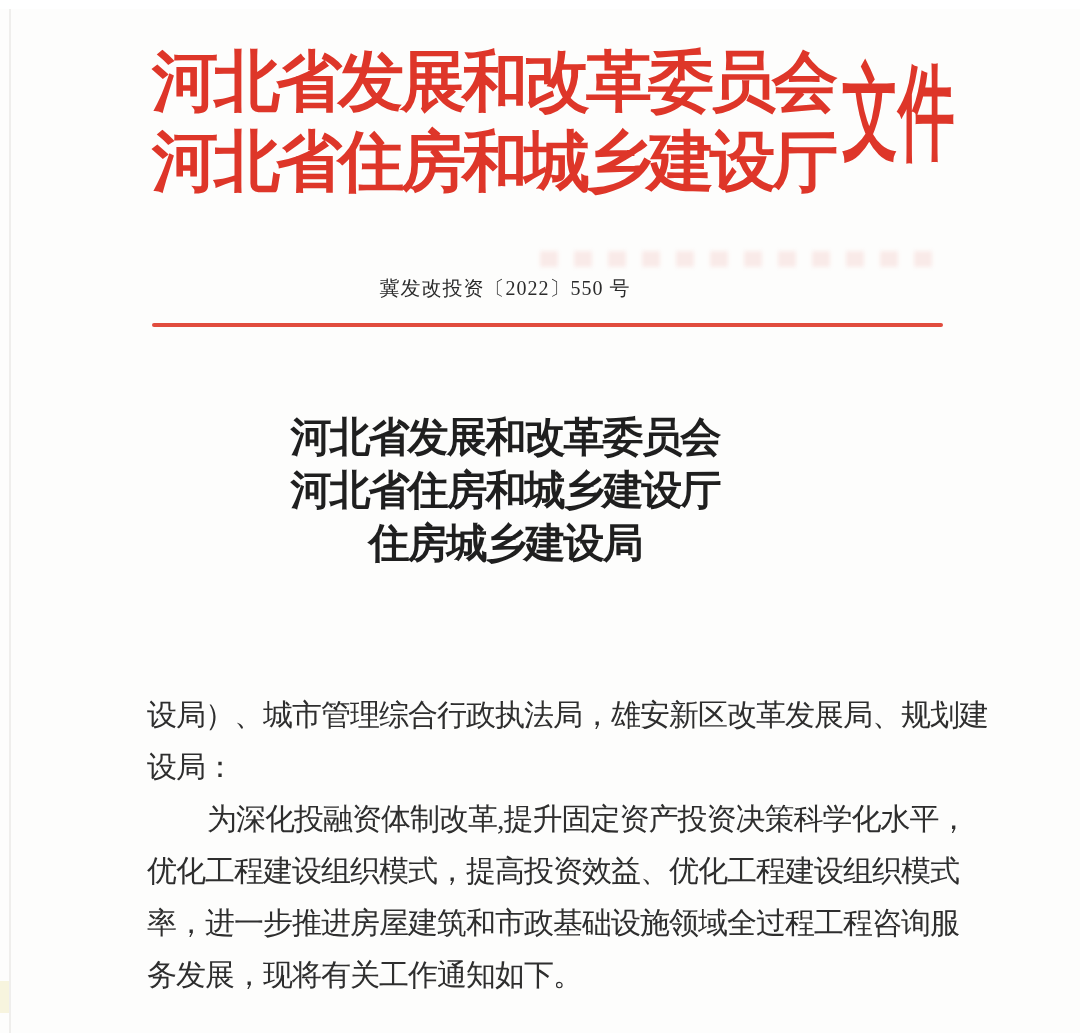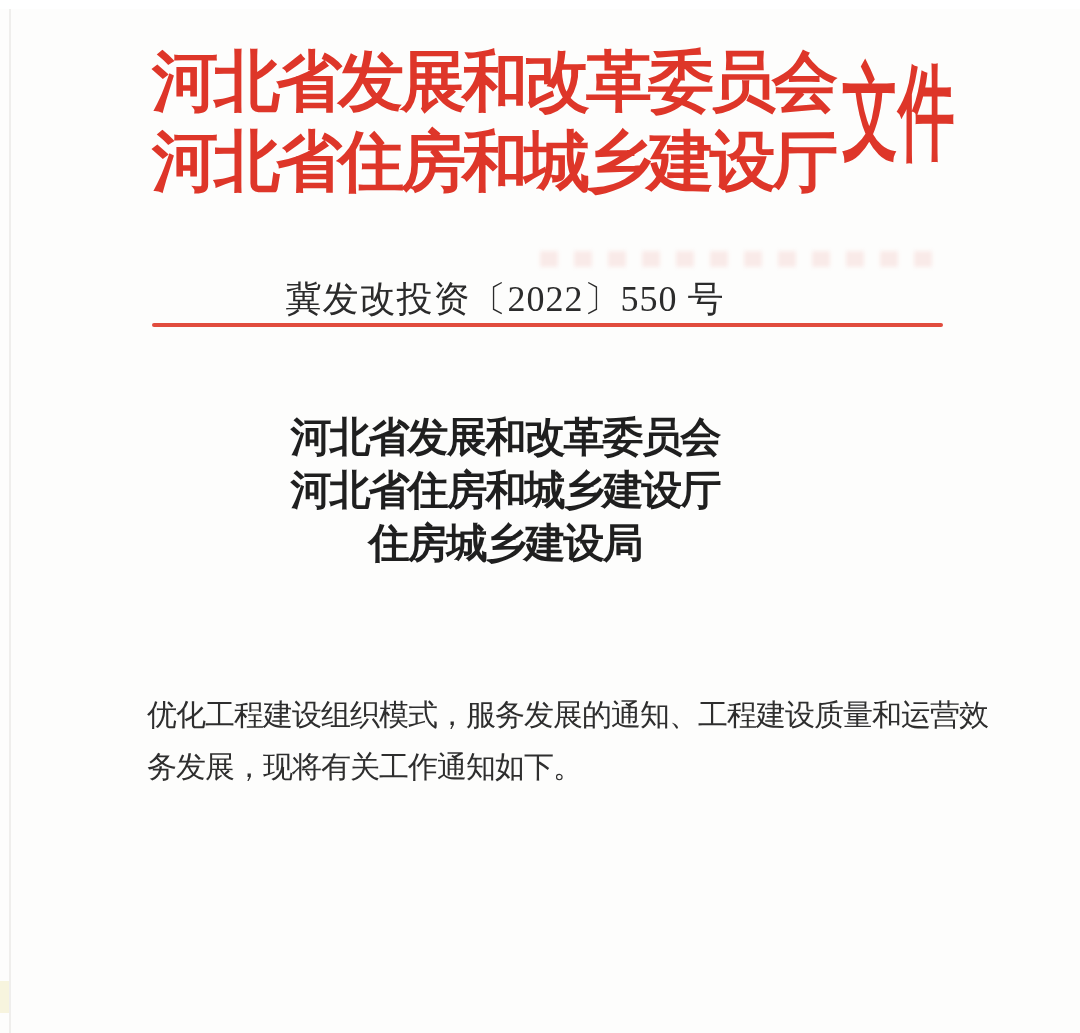--- a/index.html
+++ b/index.html
@@ -59,21 +59,21 @@
     line-height: 1;
     white-space: nowrap;
     transform: scaleX(0.54);
     transform-origin: left top;
   }
   .doc-number {
     position: absolute;
     top: 266px; left: 95px;
     width: 820px;
     text-align: center;
-    font-size: 36px;
+    font-size: 20px;
     letter-spacing: 1px;
     color: #2b2b2b;
     white-space: nowrap;
   }
   .red-divider {
     position: absolute;
     top: 314px; left: 152px;
     width: 791px; height: 4px;
     background: var(--divider-red, #e14c3e);
     border-radius: 2px;
@@ -125,20 +125,24 @@
   <div class="red-divider"></div>
 
   <div class="doc-title">
     <div>河北省发展和改革委员会</div>
     <div>河北省住房和城乡建设厅</div>
     <div>住房城乡建设局</div>
   </div>
 
   <div class="doc-body">
     <div>
+      <div>设局）、城市管理综合行政执法局，雄安新区改革发展局、规划建</div>
+      <div>设局：</div>
     </div>
     <div>
-      <div>优化工程建设组织模式，服务发展的通知、工程建设质量和运营效</div>
+      <div class="indent">为深化投融资体制改革,提升固定资产投资决策科学化水平，</div>
+      <div>优化工程建设组织模式，提高投资效益、优化工程建设组织模式</div>
+      <div>率，进一步推进房屋建筑和市政基础设施领域全过程工程咨询服</div>
       <div>务发展，现将有关工作通知如下。</div>
     </div>
   </div>
 
 </div>
 
 </body></html>

